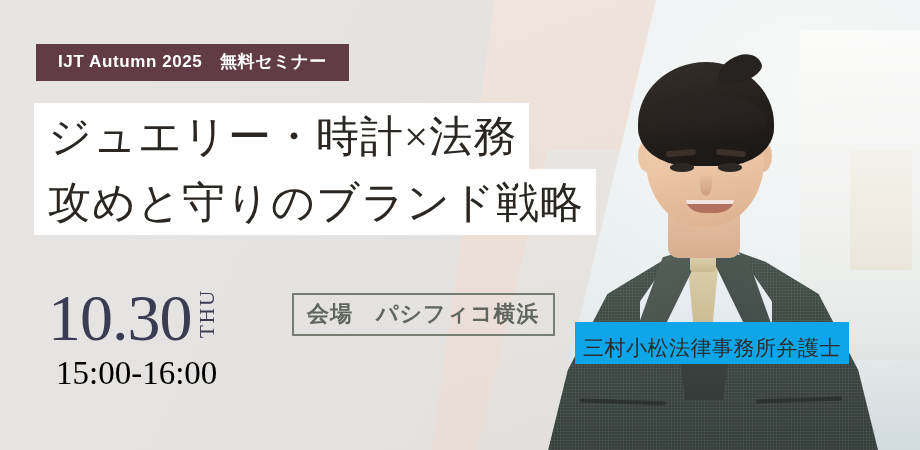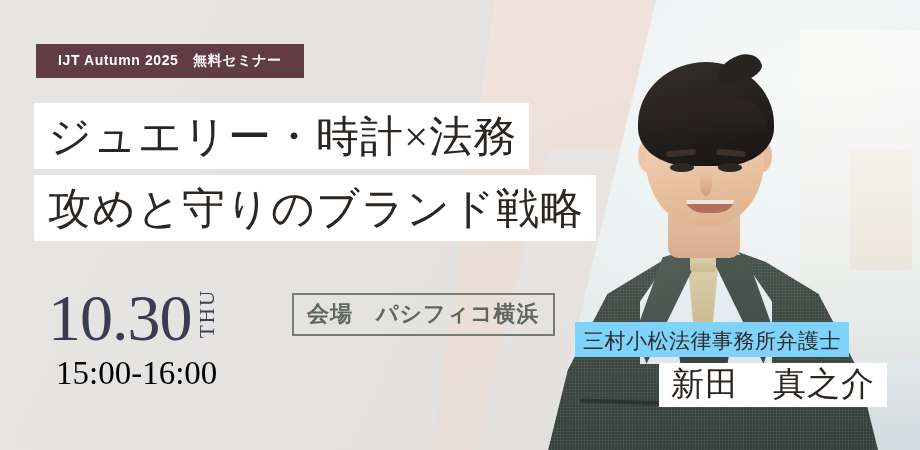--- a/index.html
+++ b/index.html
@@ -164,40 +164,40 @@
     background:rgba(25,30,28,.5);border-radius:2px;transform:rotate(-2deg);
   }
 
   
   .seminar-badge{
     position:absolute;left:36px;top:44px;
     padding:9px 22px 11px;
     background:#613b45;
     color:#ffffff;
     font-weight:bold;
-    font-size:14px;
+    font-size:17px;
     letter-spacing:.6px;
     line-height:1;
     white-space:nowrap;
   }
 
   
   .title-block{position:absolute;left:34px;top:103px;}
   .title-line{
     display:table;
     background:#ffffff;
     color:#2b2622;
     font-family:"Liberation Serif","DejaVu Serif",serif;
     font-size:43px;
     line-height:1.0;
     padding:12px 12px 11px 14px;
     letter-spacing:1px;
     white-space:nowrap;
   }
-  .title-line + .title-line{margin-top:6px;}
+  .title-line + .title-line{}
 
   
   .date-block{position:absolute;left:48px;top:288px;}
   .date-row{display:flex;align-items:flex-end;text-align:right;}
   .date-main{
     font-family:"Liberation Serif","DejaVu Serif",serif;
     font-size:66px;
     line-height:.92;
     color:#3a3d52;
     letter-spacing:-1px;
@@ -234,26 +234,26 @@
     letter-spacing:1px;
     white-space:nowrap;
     background:transparent;
   }
   .info-badge + .info-badge{margin-top:11px;}
 
   
   .speaker{position:absolute;left:575px;top:322px;width:310px;}
   .spk-credential{
     display:table;
-    background:#7dd3fc;
+    background:#0ea5e9;
     color:#2e2a27;
     font-family:"Liberation Serif","DejaVu Serif",serif;
     font-size:21px;
     line-height:1.28;
-    padding:6px 8px 2px;
+    padding:13px 8px 2px;
     letter-spacing:.5px;
     white-space:nowrap;
   }
   .spk-credential.c2{margin-left:-9px;}
   .spk-name{
     display:table;
     margin-left:84px;margin-top:6px;
     background:#ffffff;
     color:#2b2622;
     font-family:"Liberation Serif","DejaVu Serif",serif;
@@ -320,16 +320,15 @@
     </div>
     <div class="date-time">15:00-16:00</div>
   </div>
 
   <div class="info-badges">
     <div class="info-badge">会場　パシフィコ横浜</div>
   </div>
 
   <div class="speaker">
     <div class="spk-credential c1">三村小松法律事務所弁護士</div>
-    <div class="spk-name">新田　真之介</div>
   </div>
 
 </div>
 
 </body></html>

